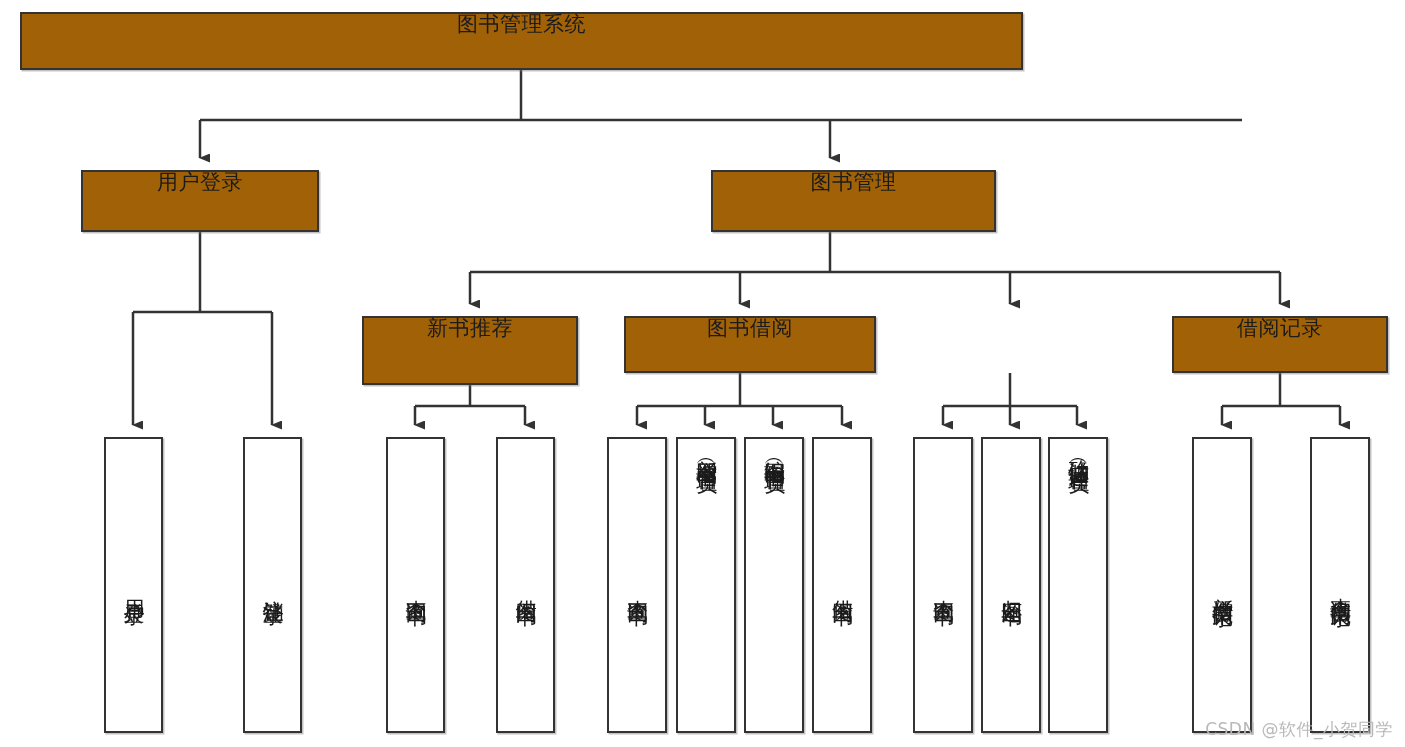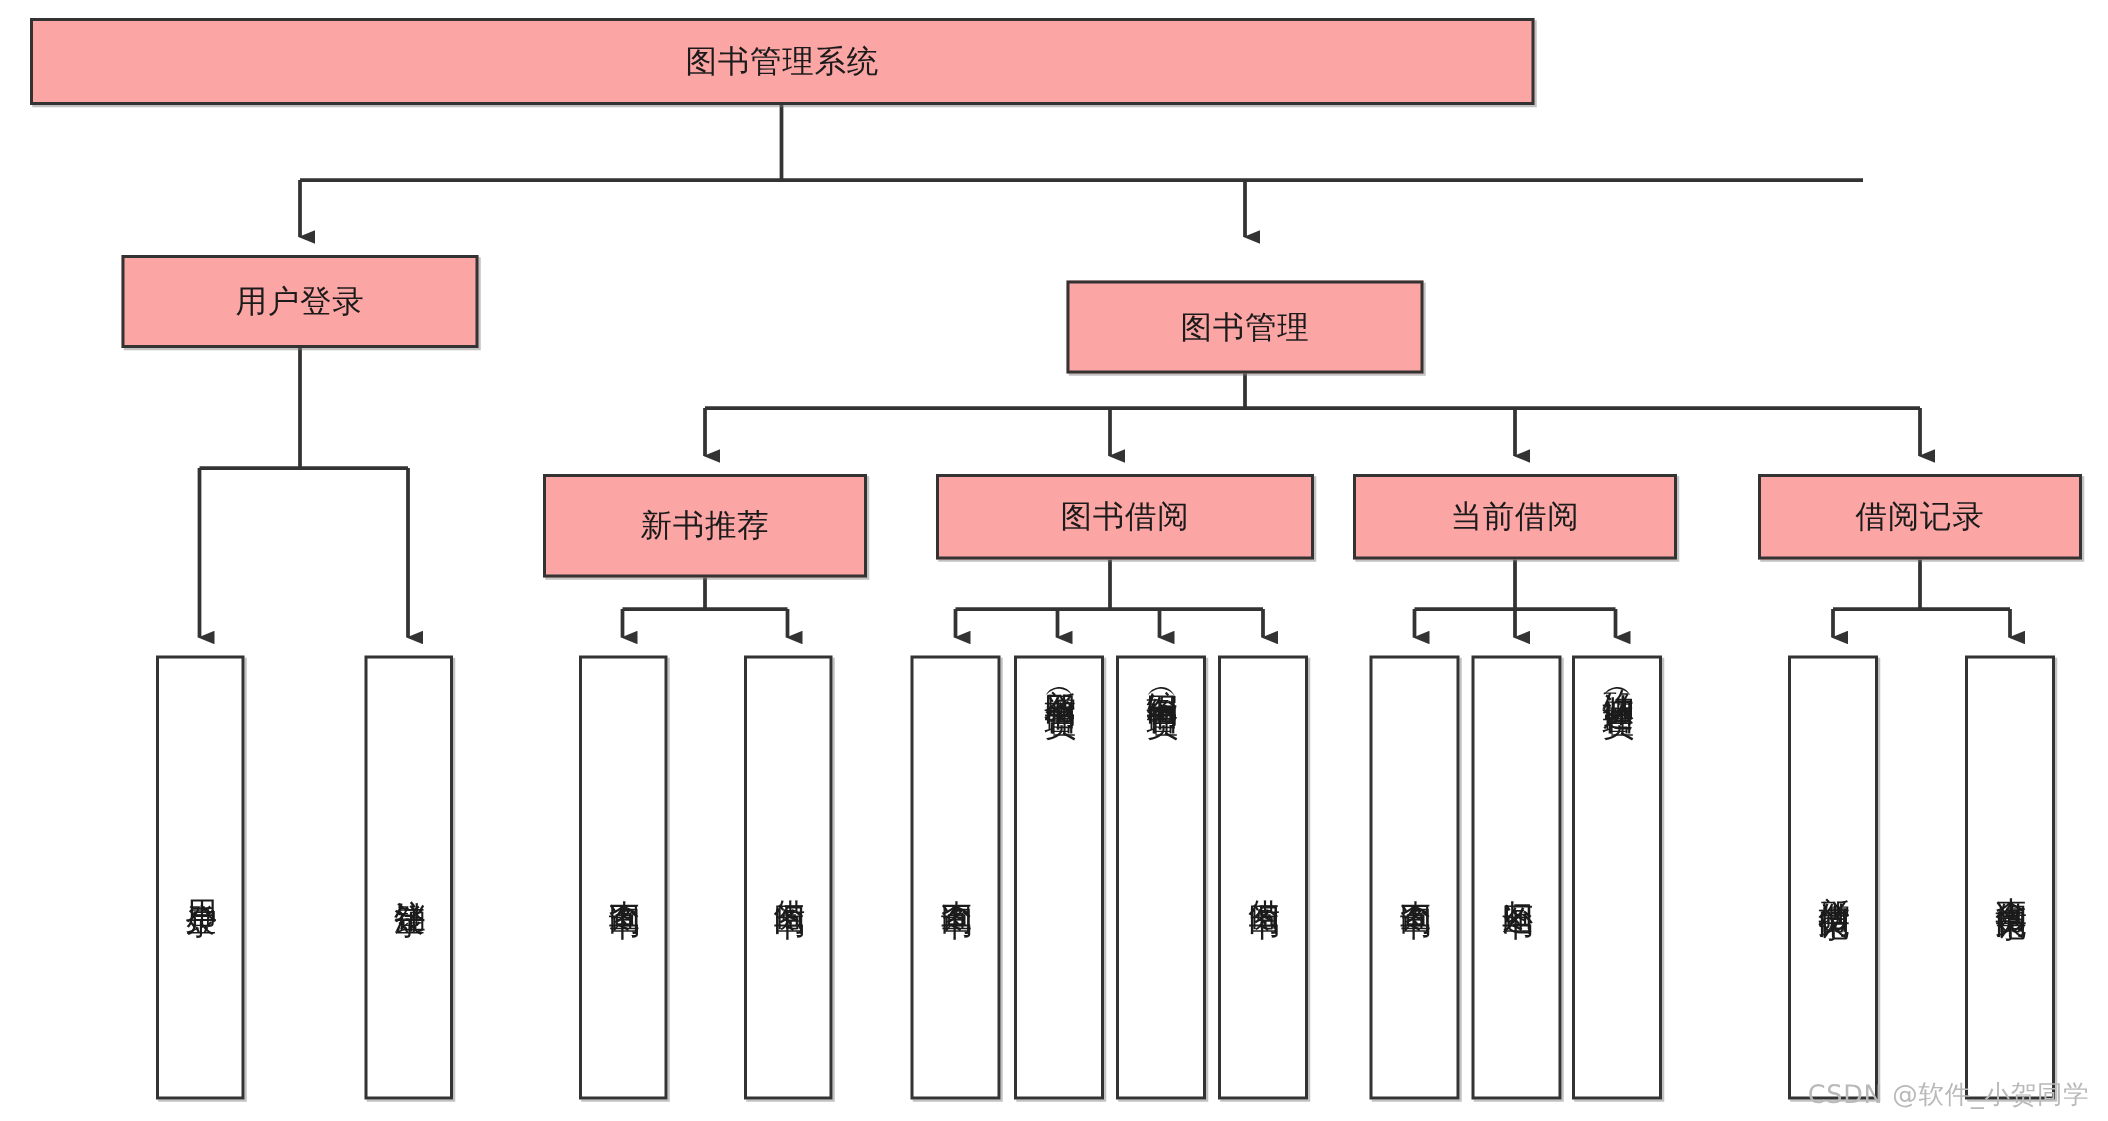--- a/index.html
+++ b/index.html
@@ -24,24 +24,24 @@
   svg#chart-svg {
     position: absolute;
     left: 0; top: 0;
     width: 1405px;
     height: 747px;
     display: block;
   }
   .node-box {
     position: absolute;
     box-sizing: border-box;
-    background: #fca5a5;
+    background: #a16207;
     border: 2.5px solid #333333;
     display: flex;
-    align-items: center;
+    align-items: flex-start;
     justify-content: center;
     box-shadow: 1.5px 1.5px 0 rgba(120,120,120,0.45);
   }
   .node-label-h {
     font-size: 21px;
     color: #1b1b1b;
     letter-spacing: 0.5px;
     white-space: nowrap;
     line-height: 1;
   }
@@ -136,33 +136,30 @@
     </g>
   </svg>
 
   <div class="node-box" style="left:20px; top:12px; width:1003px; height:58px;">
     <span class="node-label-h">图书管理系统</span>
   </div>
 
   <div class="node-box" style="left:81px; top:170px; width:238px; height:62px;">
     <span class="node-label-h">用户登录</span>
   </div>
-  <div class="node-box" style="left:711px; top:187px; width:238px; height:62px;">
+  <div class="node-box" style="left:711px; top:170px; width:285px; height:62px;">
     <span class="node-label-h">图书管理</span>
   </div>
 
   <div class="node-box" style="left:362px; top:316px; width:216px; height:69px;">
     <span class="node-label-h">新书推荐</span>
   </div>
   <div class="node-box" style="left:624px; top:316px; width:252px; height:57px;">
     <span class="node-label-h">图书借阅</span>
   </div>
-  <div class="node-box" style="left:902px; top:316px; width:216px; height:57px;">
-    <span class="node-label-h">当前借阅</span>
-  </div>
   <div class="node-box" style="left:1172px; top:316px; width:216px; height:57px;">
     <span class="node-label-h">借阅记录</span>
   </div>
 
   <div class="leaf-box center-v" style="left:104px; top:437px; width:59px; height:296px;">
     <span class="leaf-label-v">用户登录</span>
   </div>
   <div class="leaf-box center-v" style="left:243px; top:437px; width:59px; height:296px;">
     <span class="leaf-label-v">注销登录</span>
   </div>

